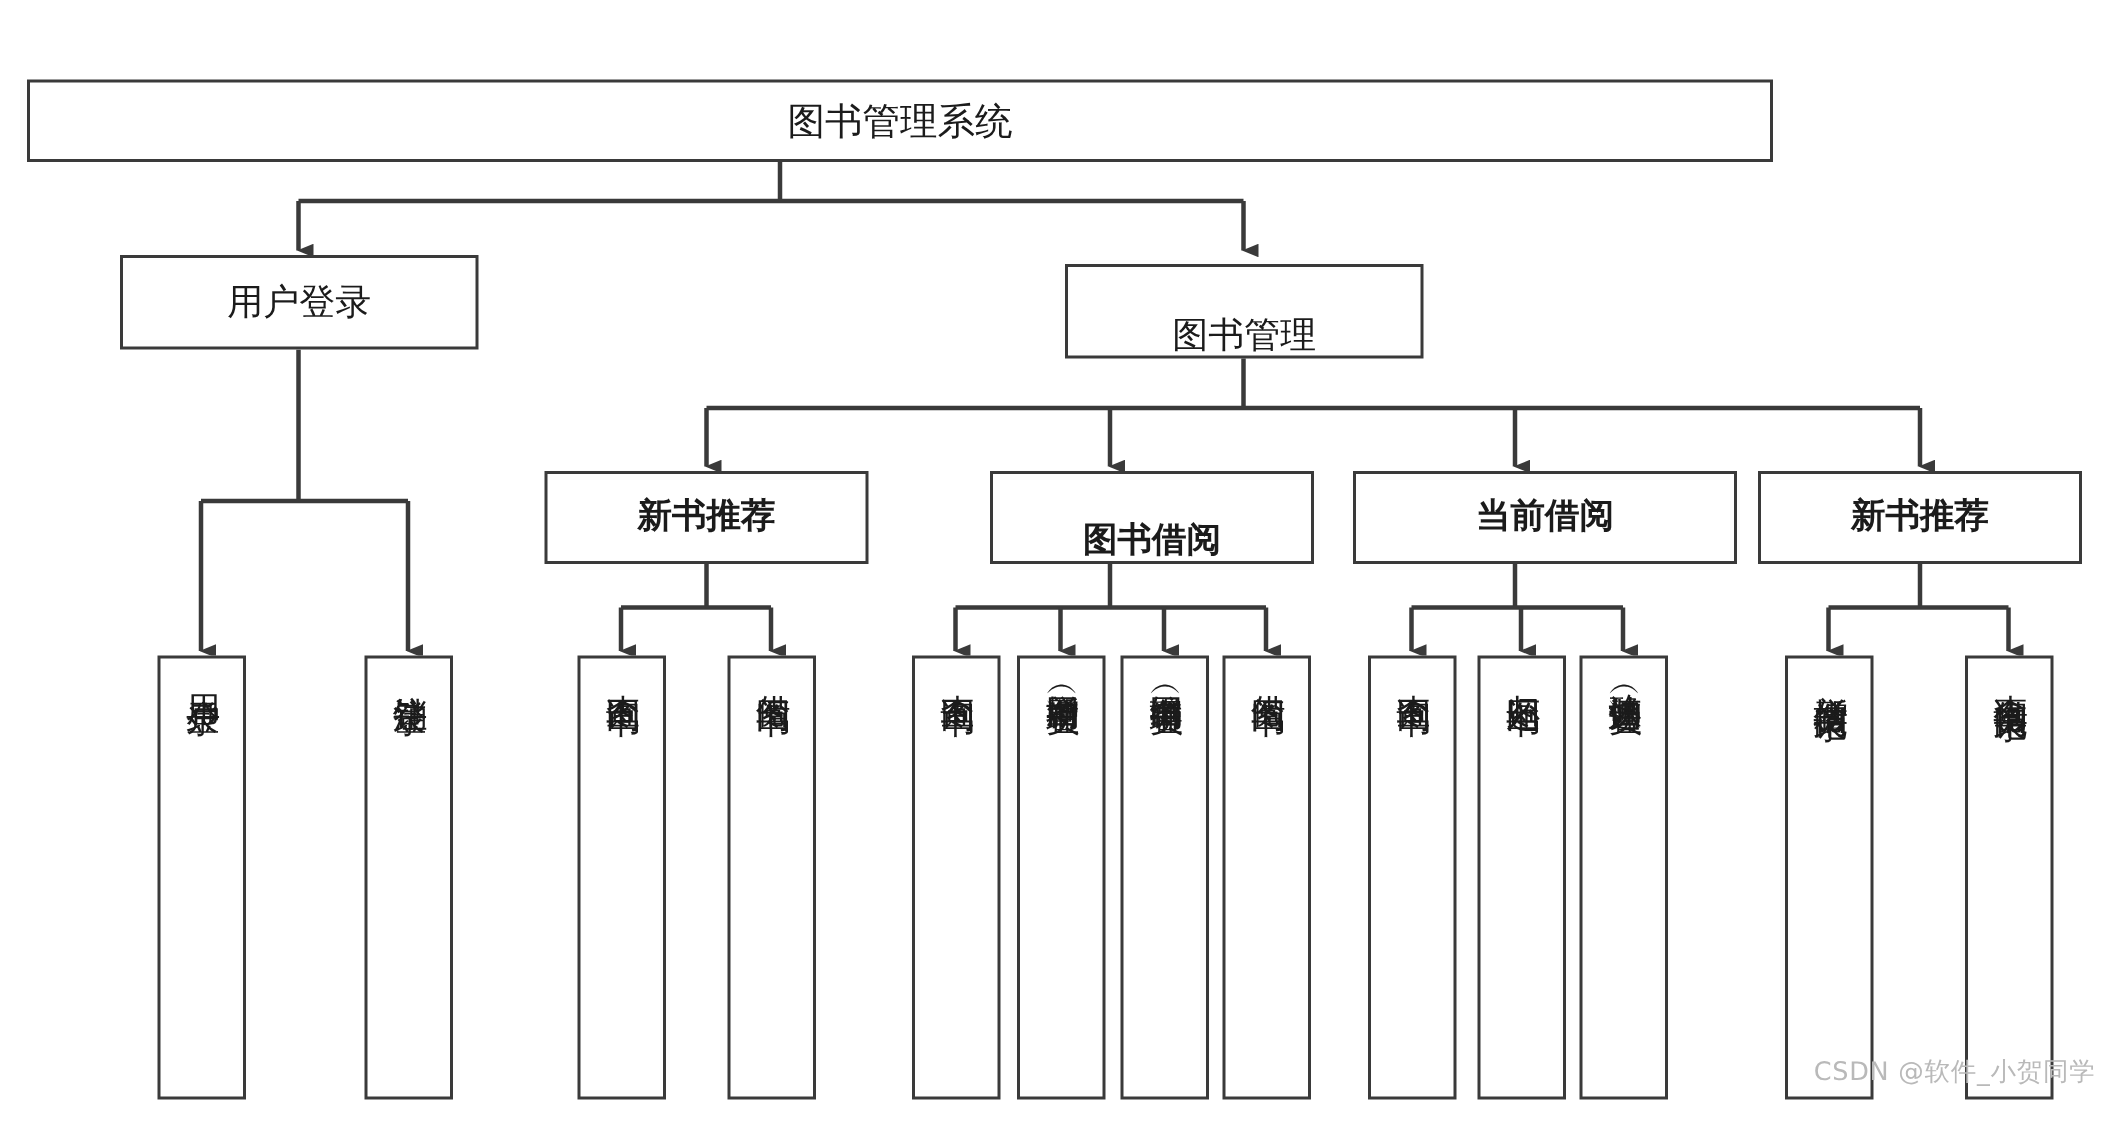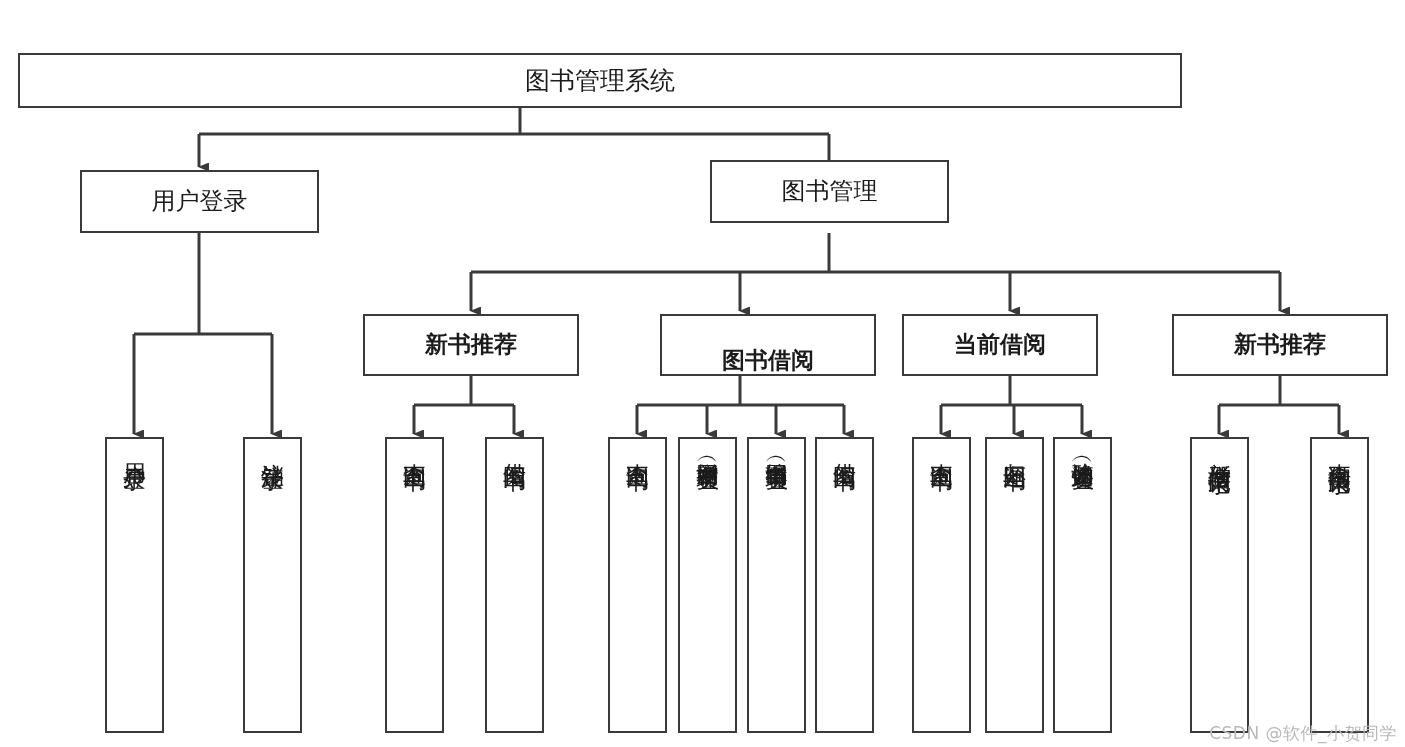--- a/index.html
+++ b/index.html
@@ -59,21 +59,21 @@
     line-height: 1;
     white-space: nowrap;
   }
   .node.leaf.tall-text .label {
     font-size: 22px;
     letter-spacing: 1px;
   }
   #watermark {
     position: absolute;
     right: 8px;
-    bottom: 2px;
+    bottom: 21px;
     font-size: 17px;
     color: #b9b9b9;
     letter-spacing: 0.5px;
     z-index: 5;
     white-space: nowrap;
     margin-top: 40px;
   }
 </style>
 </head>
 <body>
@@ -132,31 +132,31 @@
     </g>
   </svg>
 
   <div class="node root" style="left:18px; top:13px; width:1164px; height:55px;margin-top:40px;">
     <span class="label">图书管理系统</span>
   </div>
 
   <div class="node level2" style="left:80px; top:170px; width:239px; height:63px;">
     <span class="label">用户登录</span>
   </div>
-  <div class="node level2" style="left:710px; top:160px; width:239px; height:63px;">
+  <div class="node level2" style="left:710px; top:176px; width:239px; height:63px;align-items:flex-end;">
     <span class="label">图书管理</span>
   </div>
 
   <div class="node level3" style="left:363px; top:314px; width:216px; height:62px;">
     <span class="label">新书推荐</span>
   </div>
   <div class="node level3" style="left:660px; top:314px; width:216px; height:62px;align-items:flex-end;">
     <span class="label">图书借阅</span>
   </div>
-  <div class="node level3" style="left:902px; top:314px; width:196px; height:62px;">
+  <div class="node level3" style="left:902px; top:314px; width:256px; height:62px;">
     <span class="label">当前借阅</span>
   </div>
   <div class="node level3" style="left:1172px; top:314px; width:216px; height:62px;">
     <span class="label">新书推荐</span>
   </div>
 
   <div class="node leaf" style="left:105px; top:437px; width:59px; height:296px;">
     <span class="label">用户登录</span>
   </div>
   <div class="node leaf" style="left:243px; top:437px; width:59px; height:296px;">

